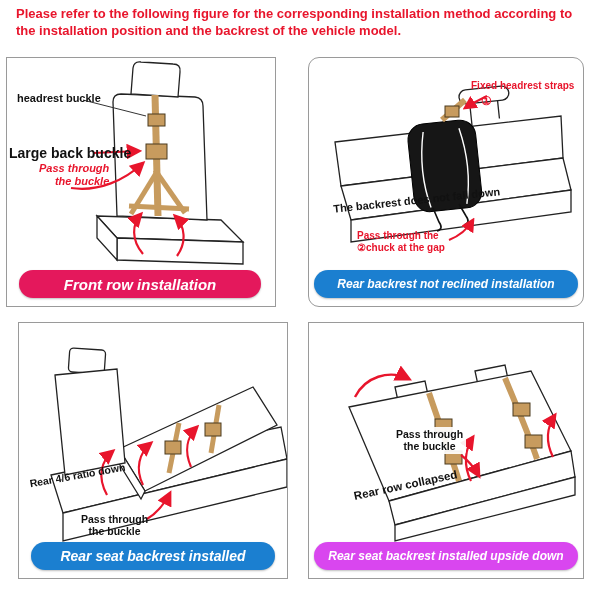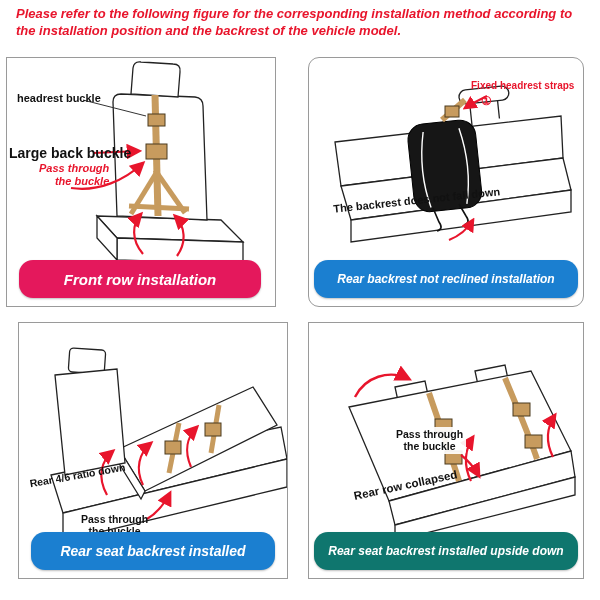--- a/index.html
+++ b/index.html
@@ -1,34 +1,34 @@
 <!DOCTYPE html>
 <html><head>
 <meta charset="utf-8">
 <style>
   html,body{margin:0;padding:0;}
   body{width:600px;height:600px;background:#fff;font-family:"Liberation Sans",sans-serif;position:relative;overflow:hidden;}
-  .header{position:absolute;top:6px;left:16px;width:578px;color:#e8152c;font-weight:bold;font-style:italic;font-size:13px;line-height:1.3;white-space:pre-line;}
+  .header{position:absolute;top:6px;left:16px;width:578px;color:#e8152c;font-weight:bold;font-size:13px;line-height:1.3;white-space:pre-line;}
   .panel{position:absolute;border:1px solid #9a9a9a;background:#fff;}
   .panel svg{position:absolute;left:0;top:0;}
   .lbl{position:absolute;font-weight:bold;line-height:1.18;white-space:pre-line;z-index:3;}
   .blk{color:#111;}
   .red{color:#e8152c;}
   .ital{font-style:italic;}
   .whitebg{background:rgba(255,255,255,.92);padding:1px 3px;border-radius:3px;}
-  .pill{position:absolute;bottom:8px;height:38px;border-radius:14px;color:#fff;font-weight:bold;font-style:italic;display:flex;align-items:center;justify-content:center;z-index:4;box-shadow:0 1px 2px rgba(0,0,0,.25);}
+  .pill{position:absolute;bottom:8px;height:28px;border-radius:14px;color:#fff;font-weight:bold;font-style:italic;display:flex;align-items:center;justify-content:center;z-index:4;box-shadow:0 1px 2px rgba(0,0,0,.25);}
   #p1{left:6px;top:57px;width:268px;height:248px;text-align:right;}
   #p2{left:308px;top:57px;width:274px;height:248px;border-radius:11px;}
   #p3{left:18px;top:322px;width:268px;height:255px;}
   #p4{left:308px;top:322px;width:274px;height:255px;}
   .pill-red{background:#e4185c;font-size:15px;left:12px;right:14px;}
   .pill-blue{background:#1b7fd0;}
   #p2 .pill-blue{font-size:12px;left:5px;right:5px;}
   #p3 .pill-blue{font-size:14px;left:12px;right:12px;}
-  .pill-brown{background:#0f766e;font-size:12px;left:5px;right:5px;}
+  .pill-brown{background:#d946ef;font-size:12px;left:5px;right:5px;}
 </style>
 </head>
 <body>
 
 <div class="header">Please refer to the following figure for the corresponding installation method according to
 the installation position and the backrest of the vehicle model.</div>
 
 <section class="panel" id="p1">
   <svg width="268" height="212" viewBox="0 0 268 212">
     <defs>
@@ -89,20 +89,22 @@
     <g stroke="#111" stroke-width="1.6" fill="none">
       <path d="M124,150 L130,164 q5,7 -2,9"></path>
       <path d="M150,146 L157,158 q5,7 -2,9"></path>
     </g>
     <path d="M178,38 C170,42 162,46 156,50" stroke="#e8152c" stroke-width="2" fill="none" marker-end="url(#arw2)"></path>
     <path d="M140,182 C150,178 158,172 164,162" stroke="#e8152c" stroke-width="2" fill="none" marker-end="url(#arw2)"></path>
   </svg>
   <div class="lbl red" style="left:162px;top:22px;font-size:10px">Fixed headrest straps</div>
   <div class="lbl red" style="left:172px;top:36px;font-size:12px">①</div>
   <div class="lbl blk" style="left:24px;top:136px;font-size:11px;transform:rotate(-6deg)">The backrest does not fall down</div>
+  <div class="lbl red" style="left:48px;top:172px;font-size:10px">Pass through the
+②chuck at the gap</div>
   <div class="pill pill-blue">Rear backrest not reclined installation</div>
 </section>
 
 <section class="panel" id="p3">
   <svg width="268" height="220" viewBox="0 0 268 220">
     <defs>
       <marker id="arw3" viewBox="0 0 10 10" refX="8" refY="5" markerWidth="7" markerHeight="7" orient="auto-start-reverse">
         <path d="M0,0 L10,5 L0,10 z" fill="#e8152c"></path>
       </marker>
     </defs>

